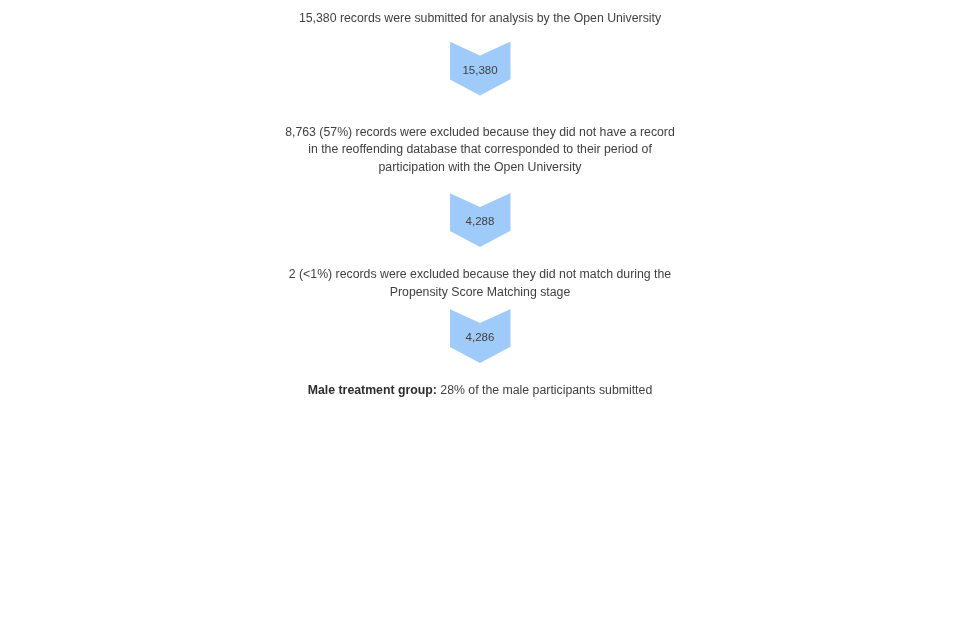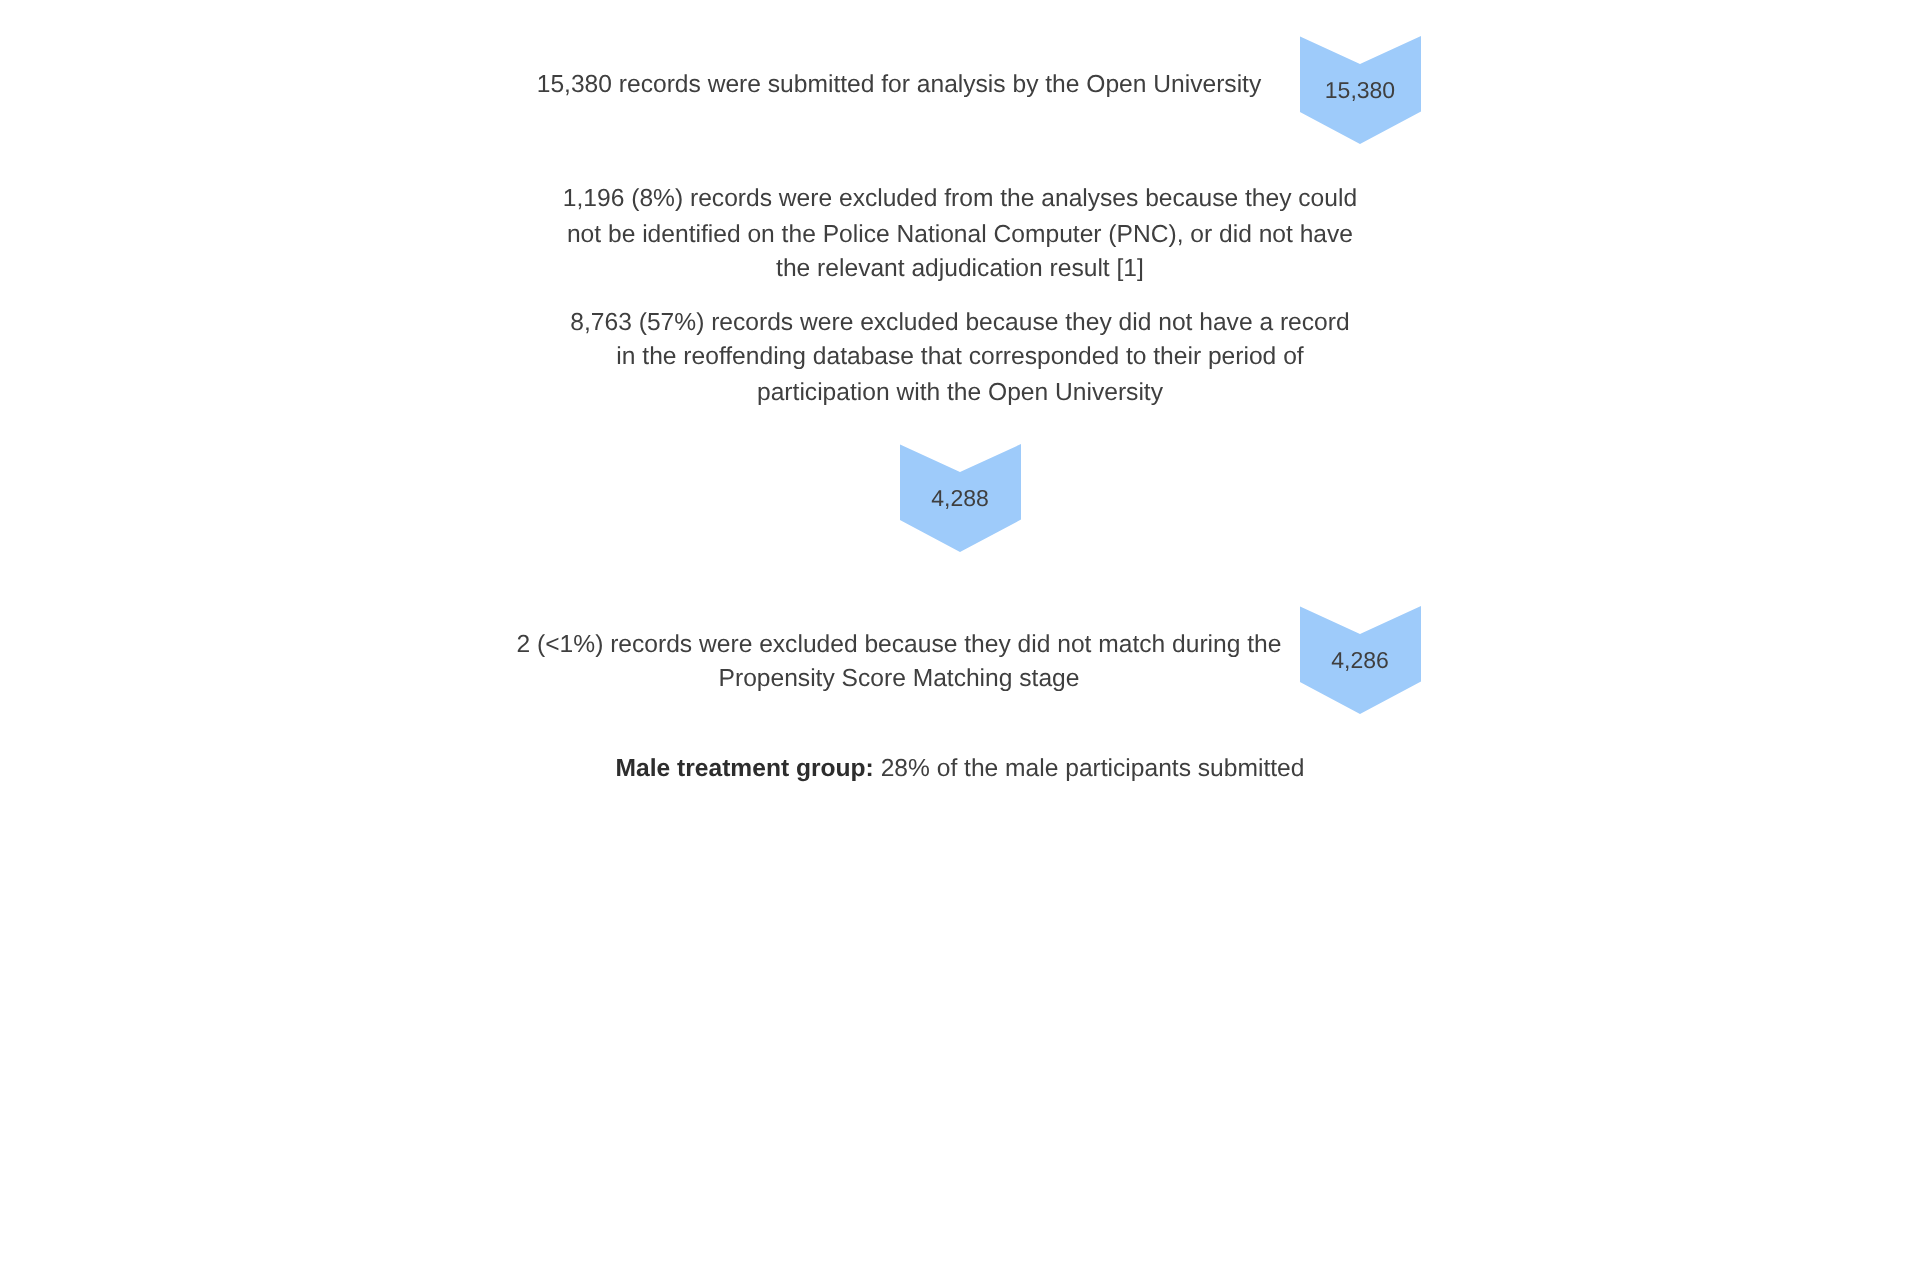--- a/index.html
+++ b/index.html
@@ -66,40 +66,39 @@
     position: relative;
     z-index: 2;
     font-size: 11.5px;
     line-height: 1;
     color: #3f3f3f;
     margin-top: 4px;
     white-space: nowrap;
   }
 
   
-  .stage { display: flex; align-items: center; }
+  .stage { display: flex; flex-direction: column; align-items: center; }
   .stage + .stage { margin-top: 9px; }
   .stage.first { margin-top: 0; }
   .footer-block { margin-top: 6px; }
 </style>
 </head>
 <body>
 
 <div class="flow">
 
   <div class="stage first">
     <p class="flow-text lead">15,380 records were submitted for analysis by the Open University</p>
     <div class="node">
       <div class="node-shape"></div>
       <span class="node-label">15,380</span>
     </div>
   </div>
 
   <div class="stage">
-    <p class="flow-text">1,196 (8%) records were excluded from the analyses because they could not be identified on the Police National Computer (PNC), or did not have the relevant adjudication result [1]</p>
   </div>
 
   <div class="stage">
     <p class="flow-text">8,763 (57%) records were excluded because they did not have a record in the reoffending database that corresponded to their period of participation with the Open University</p>
   </div>
 
   <div class="stage">
     <div class="node">
       <div class="node-shape"></div>
       <span class="node-label">4,288</span>

